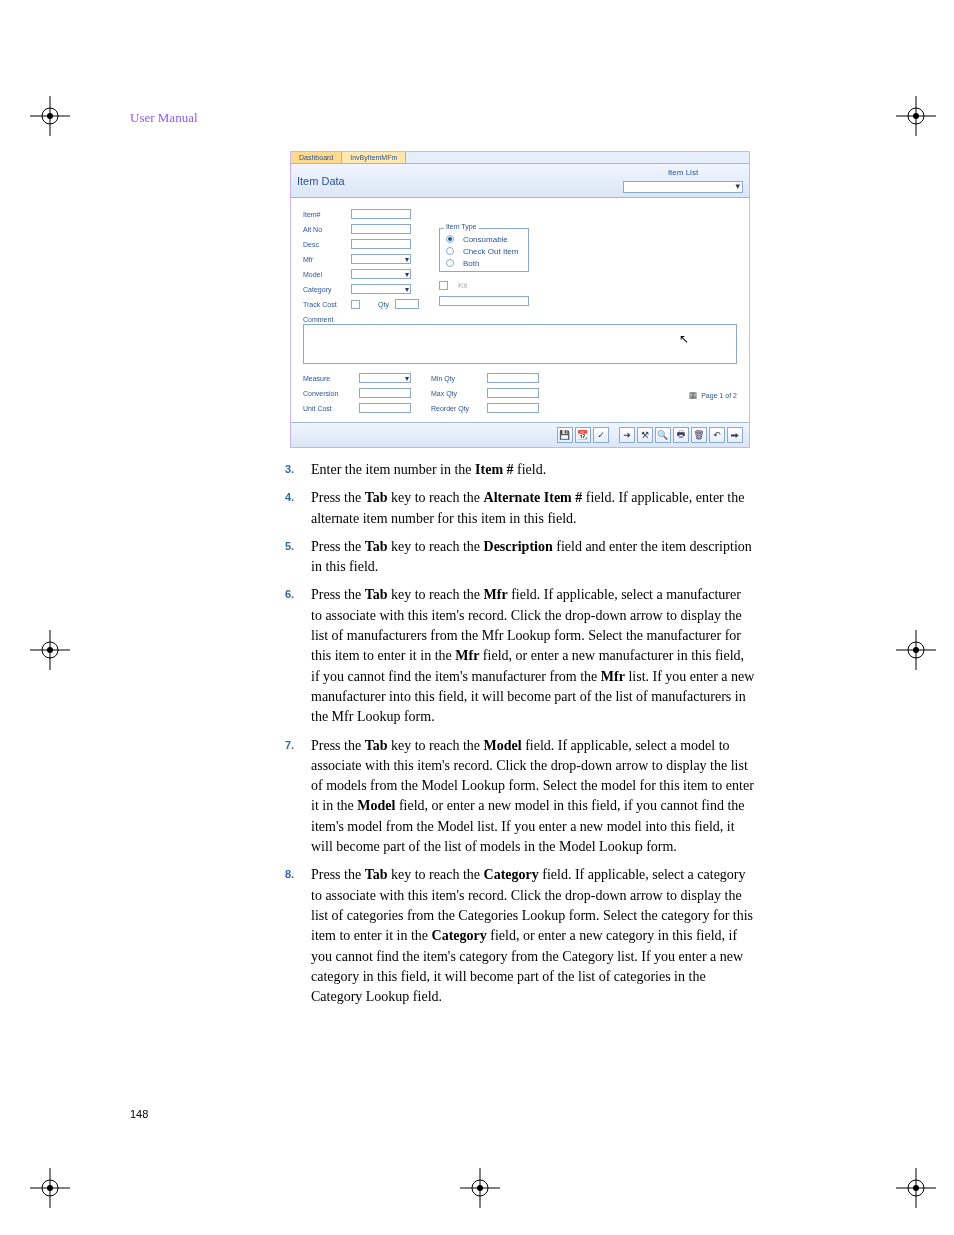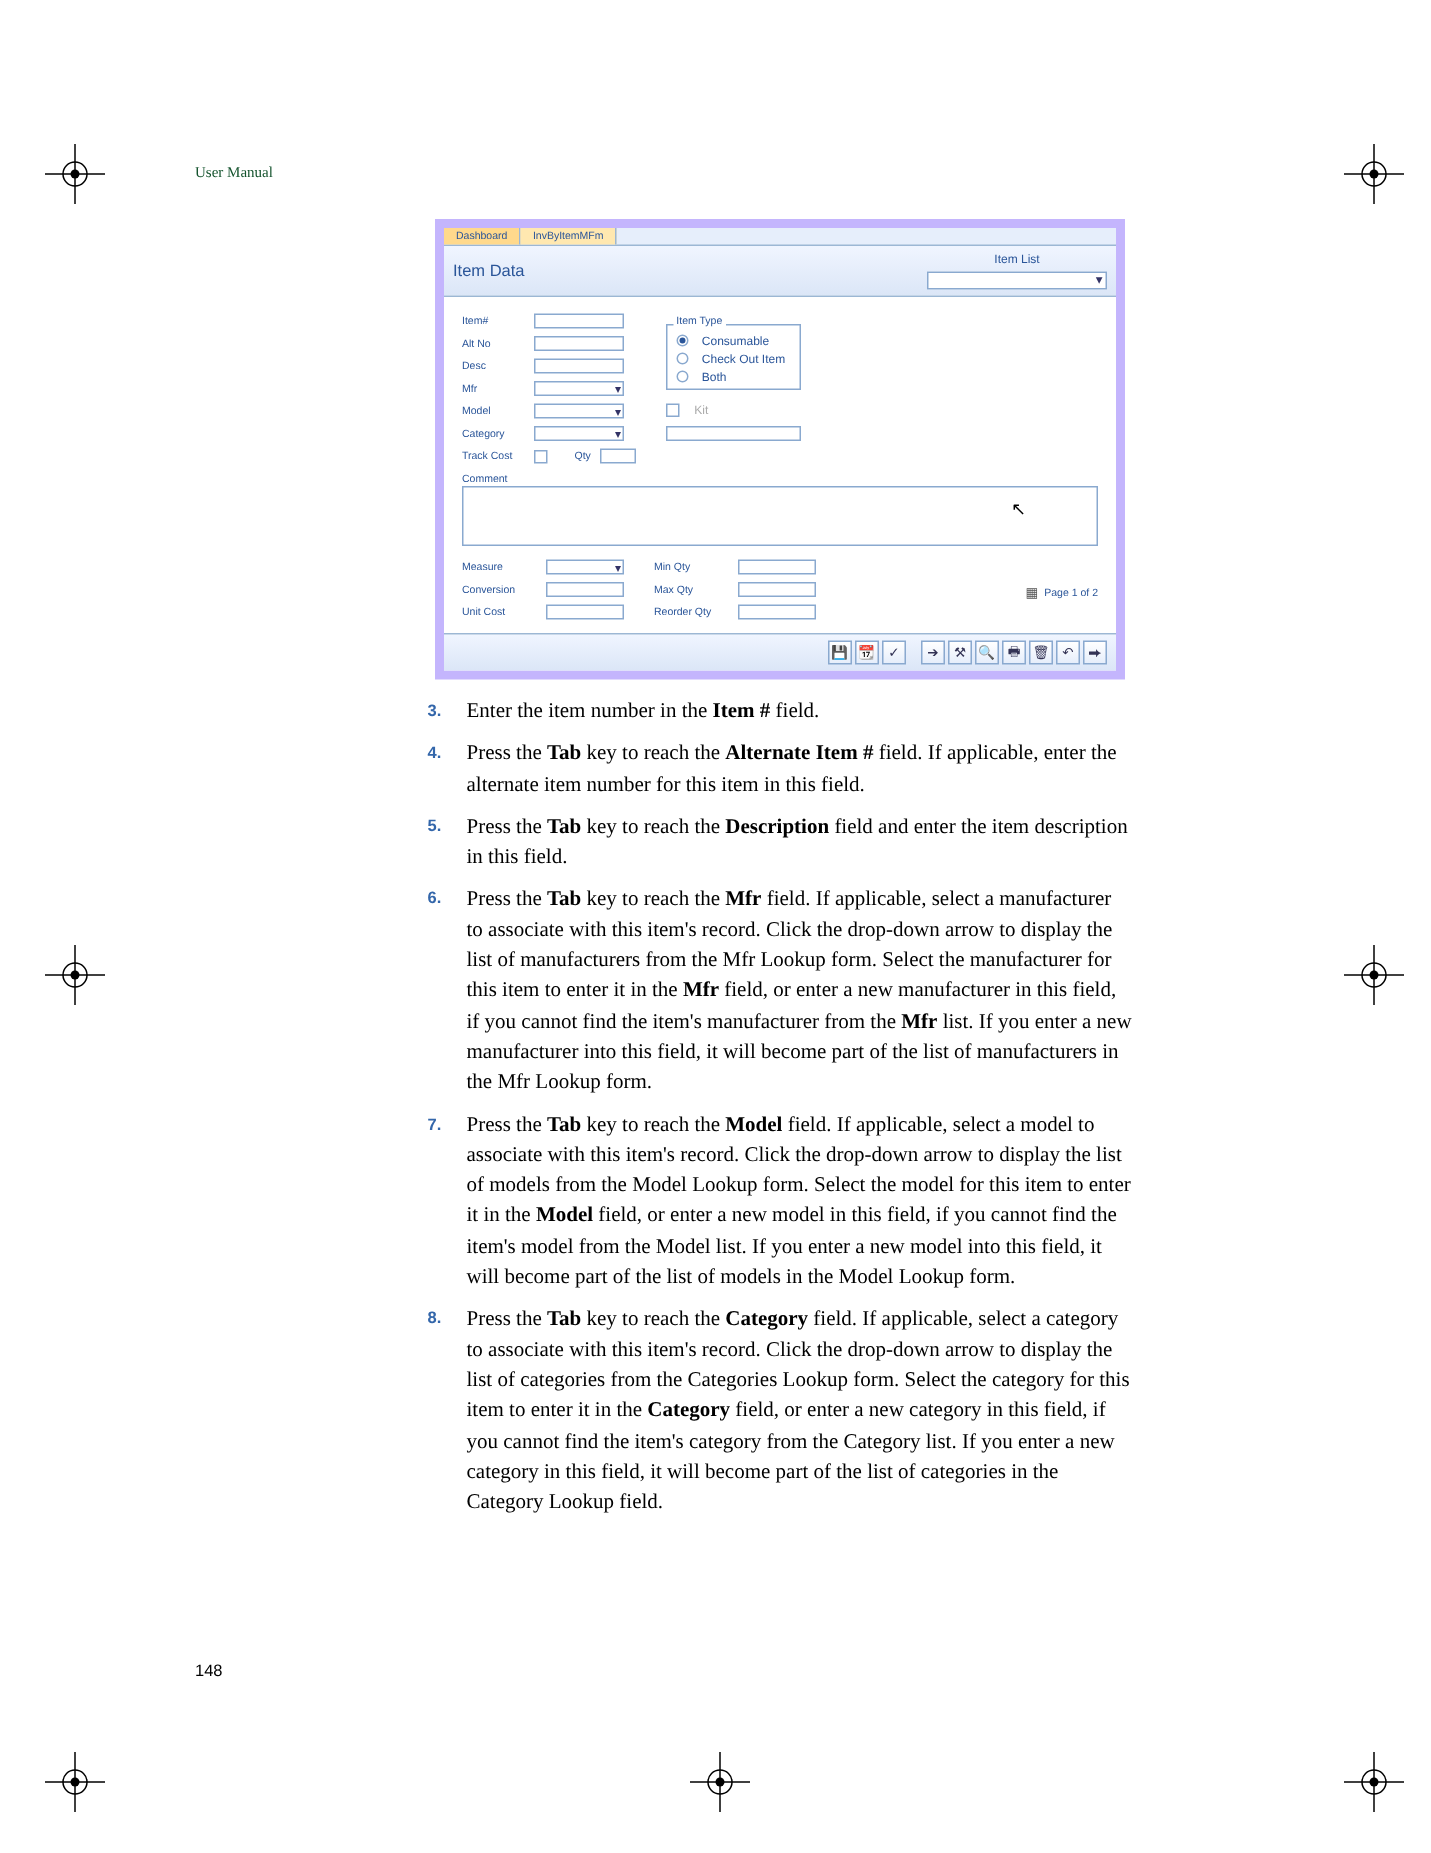--- a/index.html
+++ b/index.html
@@ -38,30 +38,30 @@
     padding-bottom: 4px;
   }
   .doc-title {
     margin-top: 55px;
     font-size: 13px;
     color: #357;
     font-variant: small-caps;
     letter-spacing: 0.5px;
   }
   .doc-subtitle {
-    font-size: 10px;
-    color: #14532d;
+    font-size: 13px;
+    color: #8b5cf6;
     font-family: Liberation Serif, serif;
   }
 
   
   .screenshot {
     margin: 25px 0 10px 160px;
     width: 460px;
-    border: 6px solid #c4b5fd;
+    border: 1px solid #c4b5fd;
     font-family: Arial, sans-serif;
     font-size: 8px;
     background: #fff;
     color: #2a5599;
   }
   .ss-tabs {
     display: flex;
     background: #e6eefb;
     border-bottom: 1px solid #9cb7d4;
   }
@@ -90,21 +90,21 @@
   }
   .ss-cols { display:flex; gap:20px; }
   .ss-col { display:flex; flex-direction:column; gap:3px; }
   .ss-row { display:flex; align-items:center; gap:6px; height:12px; }
   .ss-label { width:42px; color:#2a5599; font-size:7px; }
   .ss-input { width:60px; height:10px; border:1px solid #8aa9cf; background:#fff; }
   .ss-input.dd::after { content:"▾"; float:right; margin-right:1px; font-size:8px; color:#336; }
   .ss-check { width:9px; height:9px; border:1px solid #8aa9cf; background:#fff; display:inline-block; }
   .ss-radio { width:8px; height:8px; border:1px solid #8aa9cf; border-radius:50%; display:inline-block; margin-right:3px; }
   .ss-radio.sel::after { content:""; display:block; width:4px; height:4px; background:#2a5599; border-radius:50%; margin:1px; }
-  .ss-group { border:1px solid #8aa9cf; padding:4px 6px 2px 6px; position:relative; margin-top:8px; }
+  .ss-group { border:1px solid #8aa9cf; padding:4px 6px 2px 6px; position:relative; margin-top:20px; }
   .ss-group-title { position:absolute; top:-6px; left:4px; background:#fff; padding:0 2px; font-size:7px; color:#2a5599;}
   .ss-comment-label { font-size:7px; color:#2a5599; margin:6px 0 1px 0; }
   .ss-comment { width:100%; height:40px; border:1px solid #8aa9cf; background:#fff; }
   .ss-bottom { display:flex; gap:20px; margin-top:8px; align-items:flex-start; }
   .ss-pager { font-size:7px; color:#2a5599; display:flex; align-items:center; gap:4px; margin-left:auto; margin-top:18px;}
   .ss-pager-icon{ font-size:9px; color:#555; }
   .ss-cursor { position:absolute; font-size:12px; color:#000; }
   .ss-footer {
     display:flex; justify-content:flex-end; gap:2px;
     padding:4px 6px;

